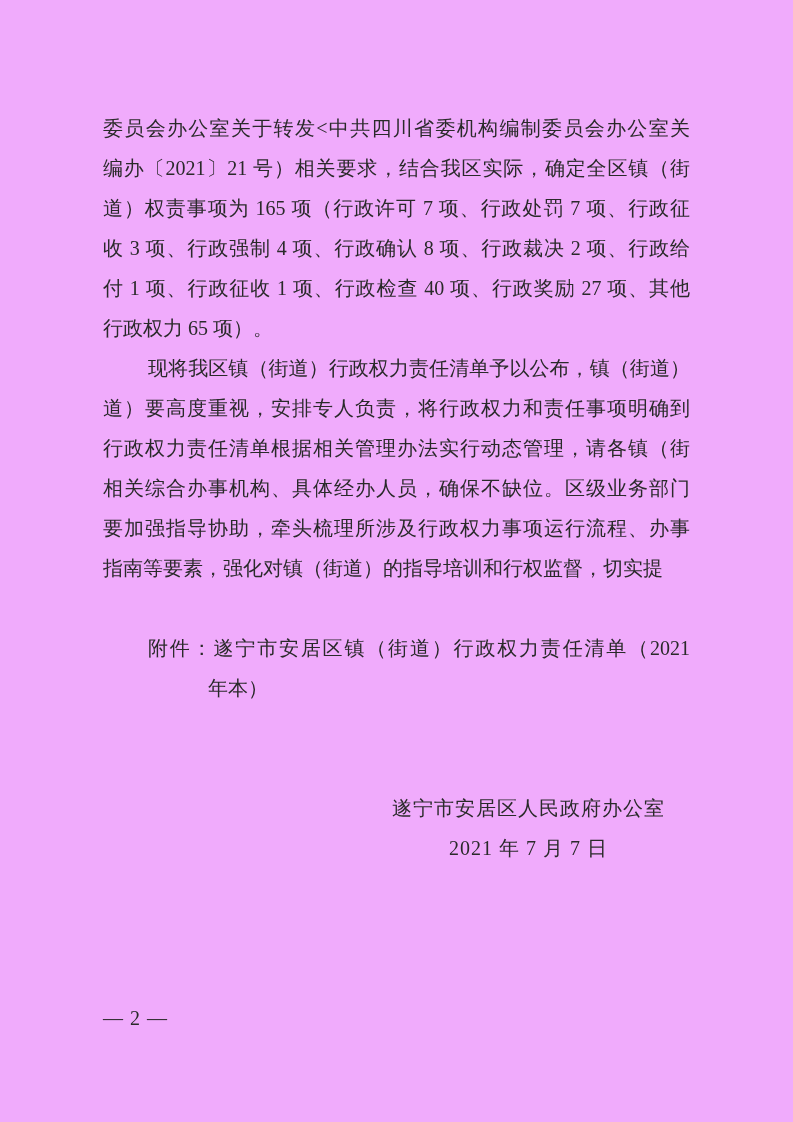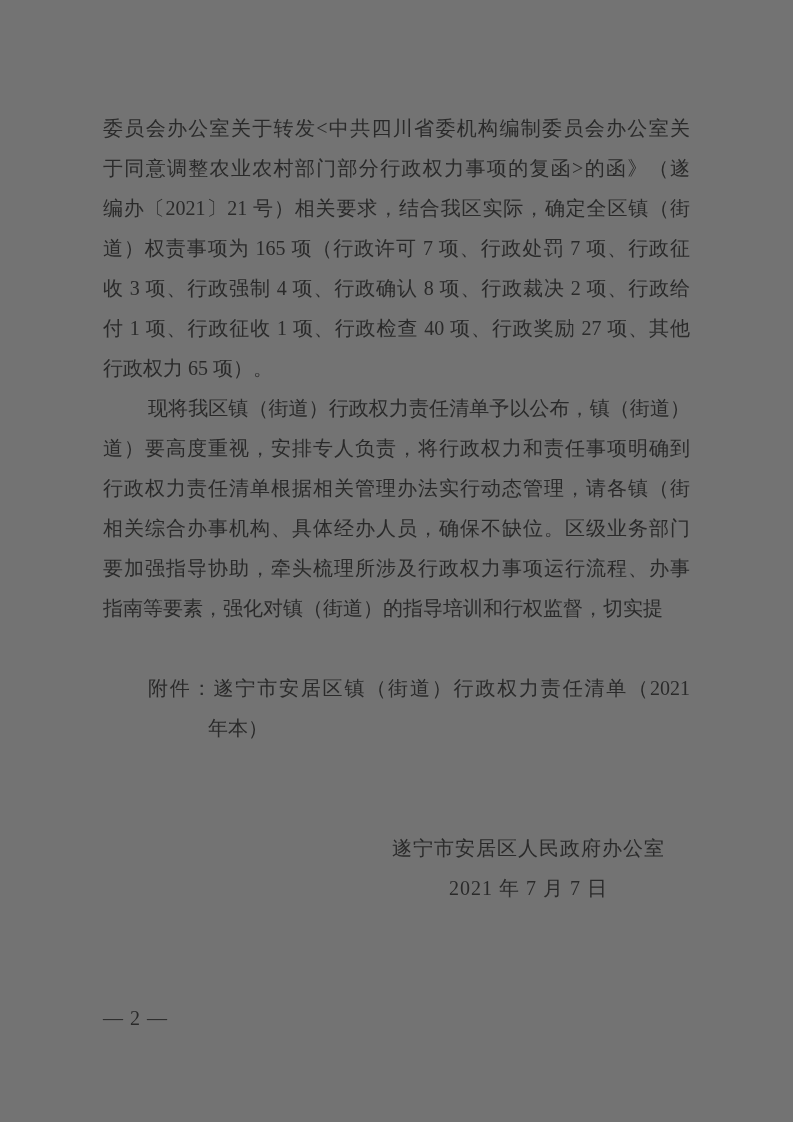--- a/index.html
+++ b/index.html
@@ -4,21 +4,21 @@
 <style>
   html, body {
     margin: 0;
     padding: 0;
     background: #ffffff;
   }
   .page {
     position: relative;
     width: 793px;
     height: 1122px;
-    background: #737373;
+    background: #f0abfc;
     overflow: hidden;
     font-family: "Liberation Serif", "DejaVu Serif", serif;
     color: #2a2a2a;
     font-size: 20px;
     line-height: 40px;
   }
   .body-text {
     padding: 108px 103px 0 103px;
   }
   .para .line {
@@ -71,21 +71,20 @@
   }
 </style>
 </head>
 <body>
 
 <div class="page">
   <div class="body-text">
 
     <div class="para">
         <div class="line">委员会办公室关于转发&lt;中共四川省委机构编制委员会办公室关</div>
-        <div class="line">于同意调整农业农村部门部分行政权力事项的复函&gt;的函》（遂</div>
         <div class="line">编办〔2021〕21 号）相关要求，结合我区实际，确定全区镇（街</div>
         <div class="line">道）权责事项为 165 项（行政许可 7 项、行政处罚 7 项、行政征</div>
         <div class="line">收 3 项、行政强制 4 项、行政确认 8 项、行政裁决 2 项、行政给</div>
         <div class="line">付 1 项、行政征收 1 项、行政检查 40 项、行政奖励 27 项、其他</div>
         <div class="line">行政权力 65 项）。</div>
       </div>
 
     <div class="para para-indent-first">
         <div class="line">现将我区镇（街道）行政权力责任清单予以公布，镇（街道）</div>
         <div class="line">道）要高度重视，安排专人负责，将行政权力和责任事项明确到</div>

